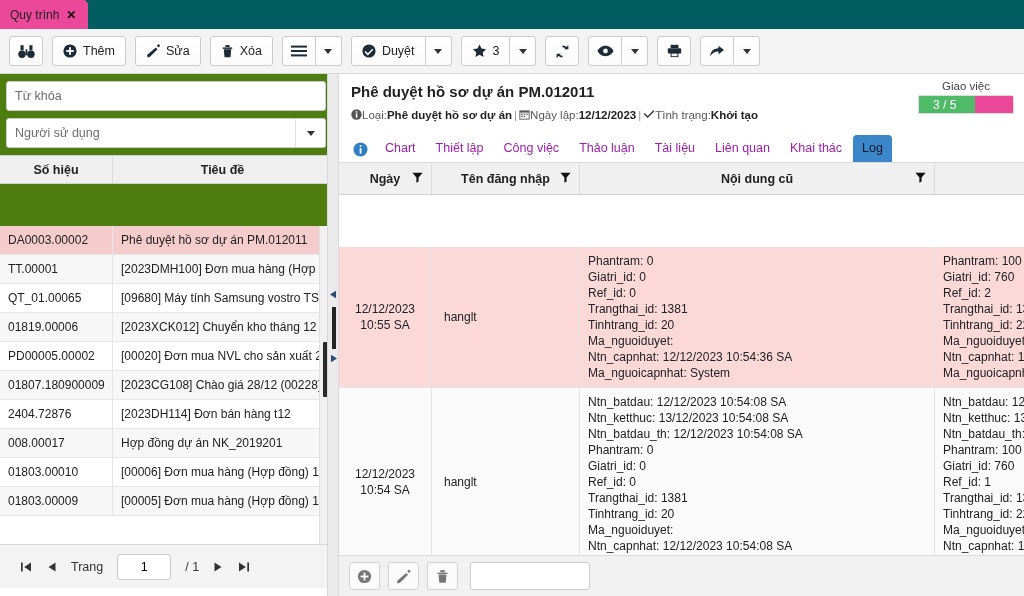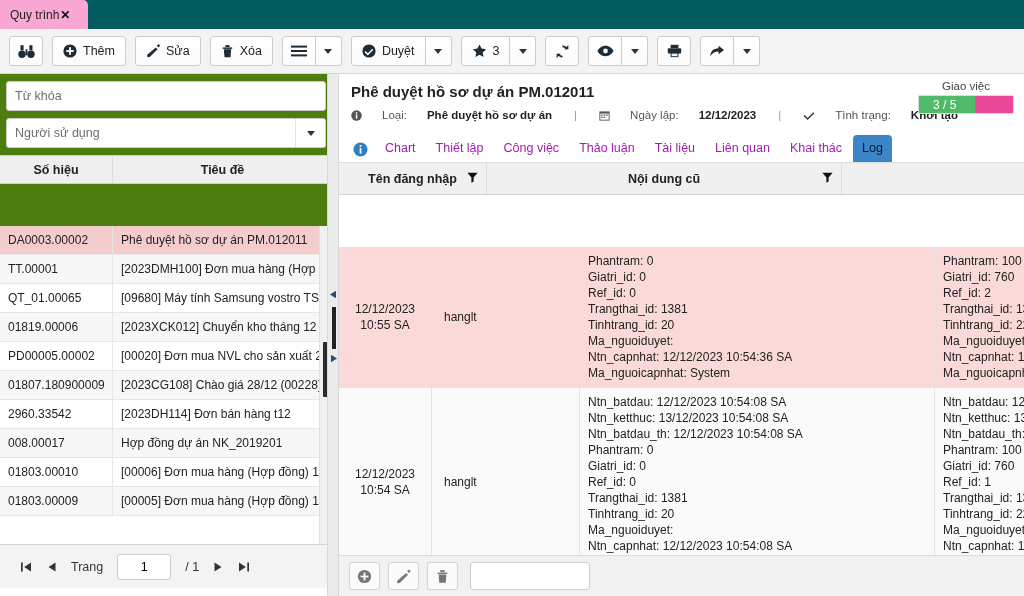--- a/index.html
+++ b/index.html
@@ -13,25 +13,25 @@
     background: #ffffff;
   }
 
   
   .topbar {
     position: absolute; left: 0; top: 0; width: 1024px; height: 29px;
     background: #015c5f;
   }
   .app-tab {
     position: absolute; left: 0; top: 0; width: 88px; height: 29px;
-    background: #f9a8d4;
+    background: #ec4899;
     border-top-right-radius: 5px;
     display: flex; align-items: center;
     padding: 0 8px 0 10px;
-    gap: 1px;
+    gap: 7px;
   }
   .app-tab-label { font-size: 12px; color: #222; white-space: nowrap; }
   .app-tab-close {
     font-size: 12px; font-weight: bold; color: #111; cursor: pointer;
     line-height: 1;
   }
 
   
   .toolbar {
     position: absolute; left: 0; top: 29px; width: 1024px; height: 45px;
@@ -158,21 +158,21 @@
 
   
   .right-panel {
     position: absolute; left: 339px; top: 74px; right: 0; bottom: 0;
     background: #ffffff;
   }
   .doc-header { padding: 9px 12px 0 12px; position: relative; }
   .doc-title { font-size: 15px; font-weight: bold; color: #222; }
   .doc-meta {
     margin-top: 9px; font-size: 11.5px; color: #555;
-    display: flex; align-items: flex-end; gap: 20px; flex-wrap: nowrap;
+    display: flex; align-items: flex-start; gap: 0; flex-wrap: nowrap;
   }
   .doc-meta b { color: #222; }
   .meta-sep { color: #999; margin: 0 2px; }
 
   .giao-viec { position: absolute; right: 10px; top: 6px; width: 96px; text-align: center; }
   .gv-label { font-size: 11.5px; color: #444; margin-bottom: 3px; }
   .gv-bar {
     position: relative; height: 19px; width: 96px;
     background: #ec4899; border: 1px solid #dcdcdc; border-radius: 2px;
     overflow: hidden;
@@ -442,21 +442,21 @@
       </div>
       <div class="lrow">
         <div class="c1">PD00005.00002</div>
         <div class="c2">[00020] Đơn mua NVL cho sản xuất 2024</div>
       </div>
       <div class="lrow alt">
         <div class="c1">01807.180900009</div>
         <div class="c2">[2023CG108] Chào giá 28/12 (00228)</div>
       </div>
       <div class="lrow">
-        <div class="c1">2960.33542</div>
+        <div class="c1">2404.72876</div>
         <div class="c2">[2023DH114] Đơn bán hàng t12</div>
       </div>
       <div class="lrow alt">
         <div class="c1">008.00017</div>
         <div class="c2">Hợp đồng dự án NK_2019201</div>
       </div>
       <div class="lrow">
         <div class="c1">01803.00010</div>
         <div class="c2">[00006] Đơn mua hàng (Hợp đồng) 19/10 (0</div>
       </div>
@@ -572,20 +572,28 @@
       <div class="tab">Thiết lập</div>
       <div class="tab">Công việc</div>
       <div class="tab">Thảo luận</div>
       <div class="tab">Tài liệu</div>
       <div class="tab">Liên quan</div>
       <div class="tab">Khai thác</div>
       <div class="tab active">Log</div>
     </div>
 
   <div class="grid-head">
+    <div class="gh gh-date">
+      <span>Ngày</span>
+      <span class="funnel">
+        <svg width="11" height="11" viewBox="0 0 11 11">
+            <path d="M0.4 0.8h10.2L6.6 5.4v4.1l-2.2 1.2V5.4z" fill="#111"></path>
+          </svg>
+      </span>
+    </div>
     <div class="gh gh-user">
       <span>Tên đăng nhập</span>
       <span class="funnel">
         <svg width="11" height="11" viewBox="0 0 11 11">
             <path d="M0.4 0.8h10.2L6.6 5.4v4.1l-2.2 1.2V5.4z" fill="#111"></path>
           </svg>
       </span>
     </div>
     <div class="gh gh-old">
       <span>Nội dung cũ</span>

